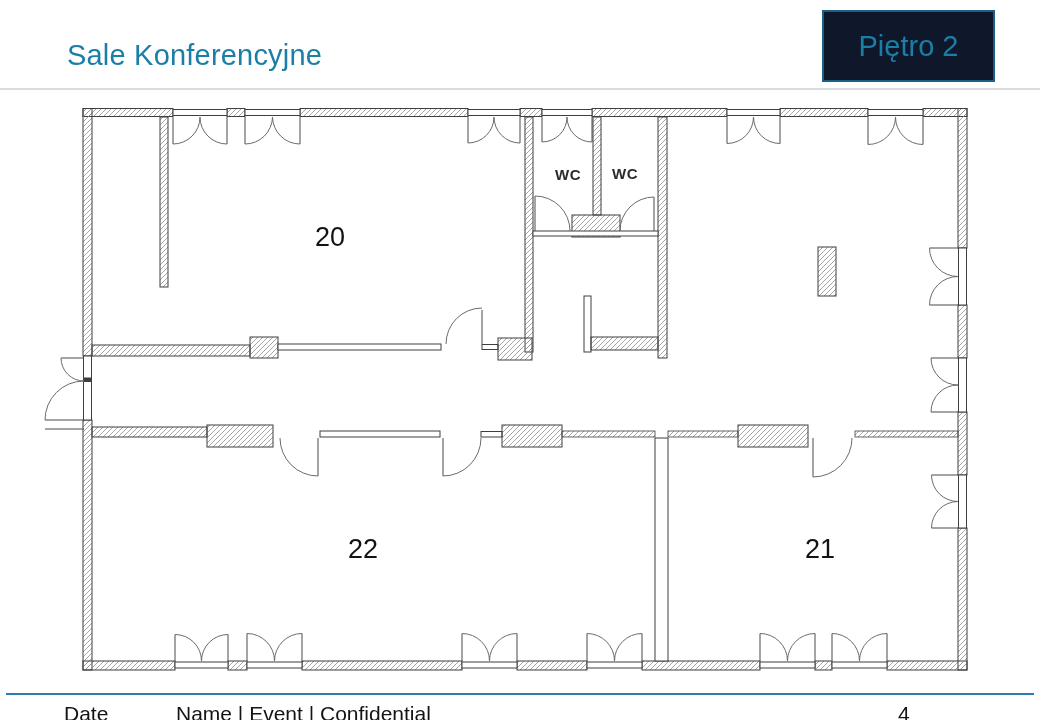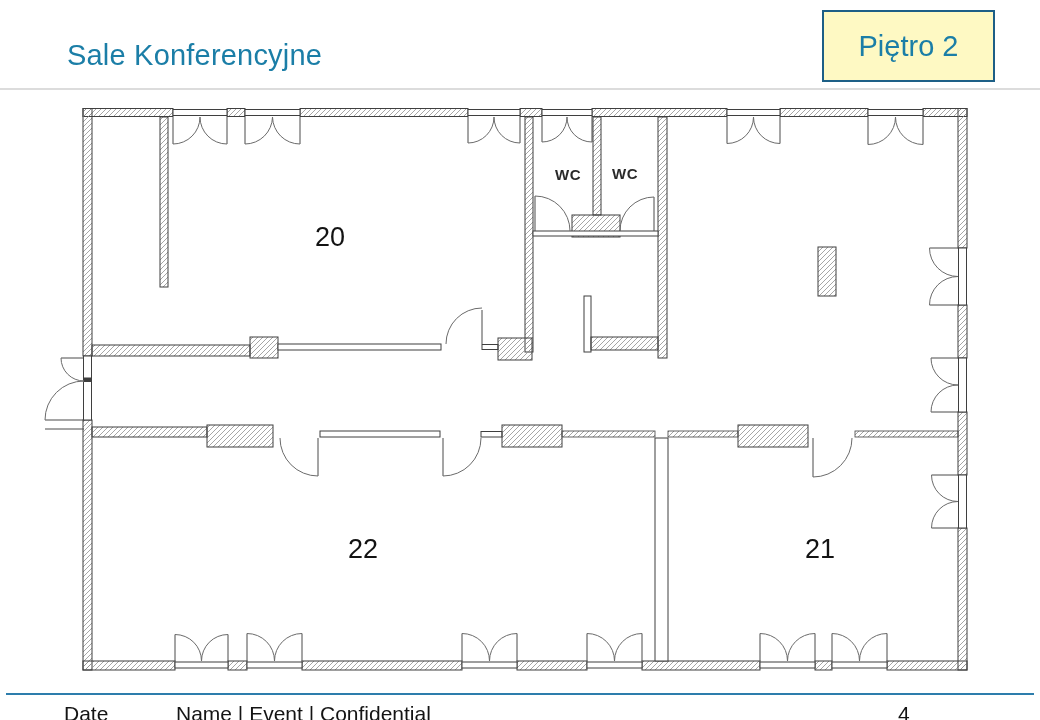--- a/index.html
+++ b/index.html
@@ -8,21 +8,21 @@
     background:#ffffff;font-family:"Liberation Sans",sans-serif;
   }
   .page-title{
     position:absolute;left:67px;top:29px;font-size:29px;letter-spacing:.2px;
     color:#1b7ea7;
     margin-top:10px;
   }
   .floor-badge{
     position:absolute;left:822px;top:10px;width:169px;height:68px;
     border:2px solid #1d5f86;display:flex;align-items:center;justify-content:center;
-    font-size:29px;color:#1b7ea7;background:#fef9c3;
+    font-size:29px;color:#1b7ea7;background:#0f172a;
   }
   .header-divider{
     position:absolute;left:0;top:88px;width:1040px;height:2px;background:#dcdcdc;
   }
   .footer-line{
     position:absolute;left:6px;top:693px;width:1028px;height:2px;background:#2d7dac;
   }
   .footer-text{
     position:absolute;top:702px;font-size:21px;color:#141414;white-space:nowrap;
   }

